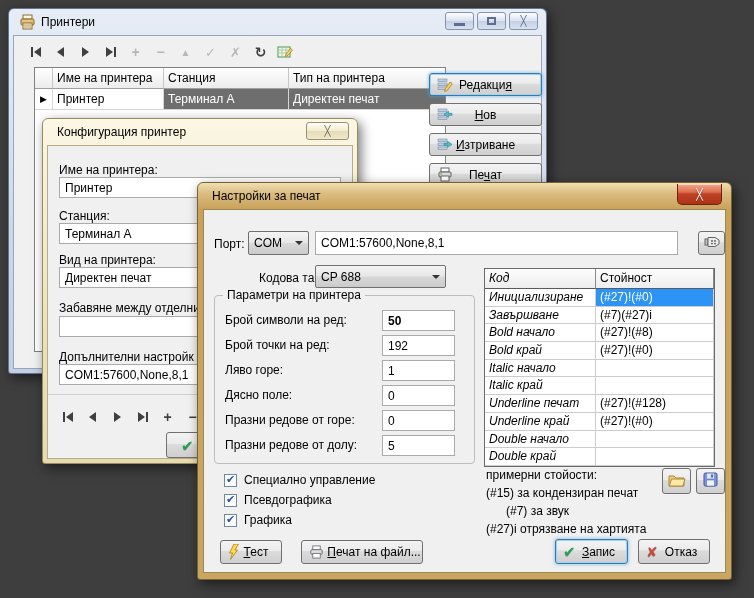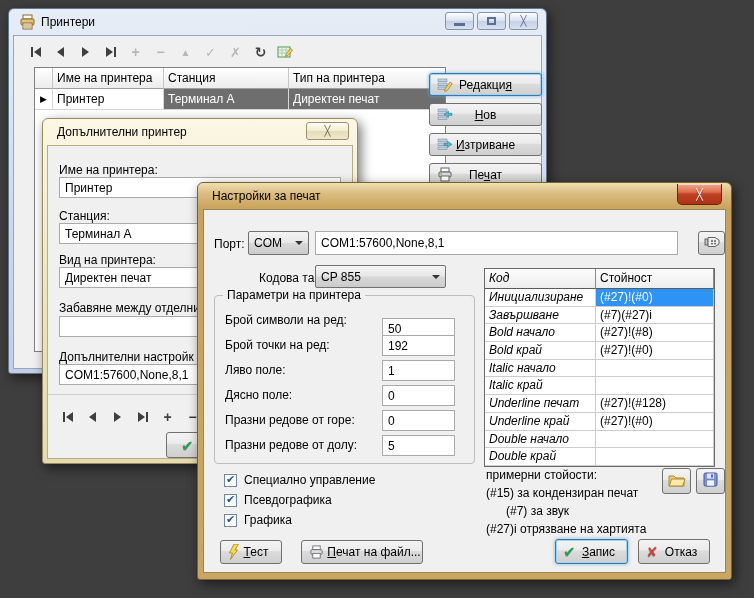--- a/index.html
+++ b/index.html
@@ -218,21 +218,21 @@
           <rect x="4" y="9" width="8" height="5" fill="#fff" stroke="#666"></rect>
           <rect x="3.2" y="6.4" width="2" height="1.2" fill="#7fba00"></rect>
         </svg>
       </span>
       <span><span>Пе</span><span class="u">ч</span><span>ат</span></span>
     </div>
   </div>
 
   <div class="win win2">
     <div style="position:absolute;left:0;top:0;right:0;height:26px;">
-      <span class="t-text" style="left:14px;">Допълнителни принтер</span>
+      <span class="t-text" style="left:14px;">Конфигурация принтер</span>
       <div class="capbtn cream" style="position:absolute;right:8px;top:3px;">
           <span class="glyph-x">╳</span>
         </div>
     </div>
     <div class="client"></div>
 
     <div class="f-label" style="top:44px;">Име на принтера:</div>
     <div class="input" style="left:16px;top:58px;width:282px;height:21px;">Принтер</div>
     <div class="f-label" style="top:90px;">Станция:</div>
     <div class="input" style="left:16px;top:104px;width:282px;height:21px;">Терминал А</div>
@@ -296,31 +296,31 @@
           <circle cx="8" cy="6" r="0.9" fill="#555"></circle>
             <circle cx="11" cy="6" r="0.9" fill="#555"></circle>
           <circle cx="8" cy="8.6" r="0.9" fill="#555"></circle>
             <circle cx="11" cy="8.6" r="0.9" fill="#555"></circle>
         </svg>
       </span>
     </div>
 
     <div class="f-label" style="top:88px;margin-left:45px;">Кодова таблица:</div>
     <div class="combo" style="left:117px;top:82px;width:131px;height:23px;">
-      <span>CP 855</span>
+      <span>CP 688</span>
       <span class="arr"></span>
     </div>
 
     <div class="group" style="left:16px;top:112px;width:259px;height:167px;">
       <span class="legend">Параметри на принтера</span>
       <div class="p-label" style="top:17px;">Брой символи на ред:</div>
-      <div class="input p-input" style="top:22px;">50</div>
+      <div class="input p-input" style="top:14px;font-weight:bold;">50</div>
       <div class="p-label" style="top:42px;">Брой точки на ред:</div>
       <div class="input p-input" style="top:39px;">192</div>
-      <div class="p-label" style="top:67px;">Ляво поле:</div>
+      <div class="p-label" style="top:67px;">Ляво горе:</div>
       <div class="input p-input" style="top:64px;">1</div>
       <div class="p-label" style="top:92px;">Дясно поле:</div>
       <div class="input p-input" style="top:89px;">0</div>
       <div class="p-label" style="top:117px;">Празни редове от горе:</div>
       <div class="input p-input" style="top:114px;">0</div>
       <div class="p-label" style="top:142px;">Празни редове от долу:</div>
       <div class="input p-input" style="top:139px;">5</div>
     </div>
 
     <div class="ctable">

